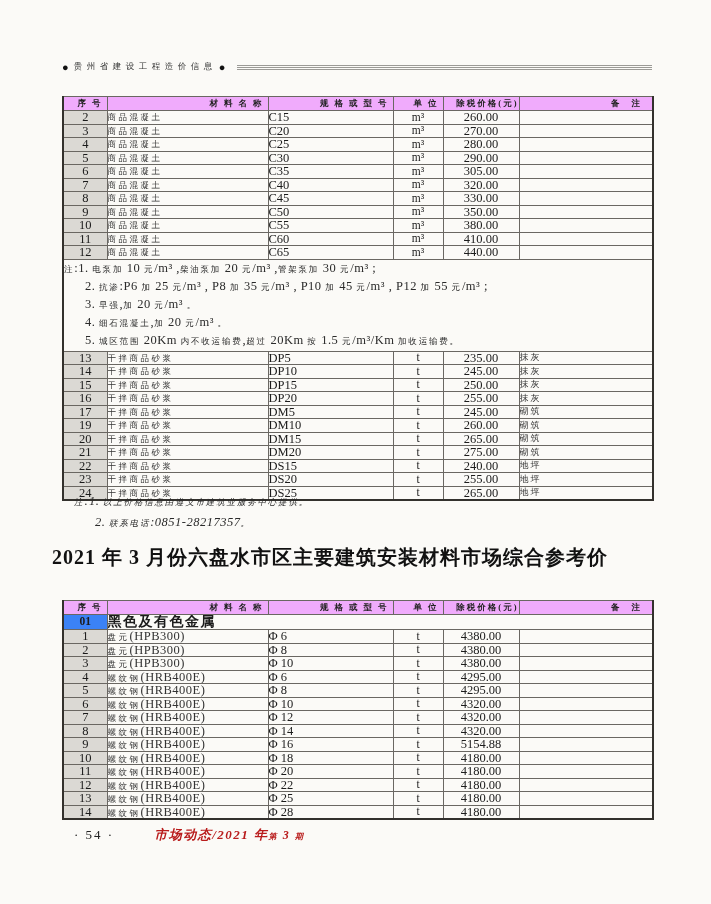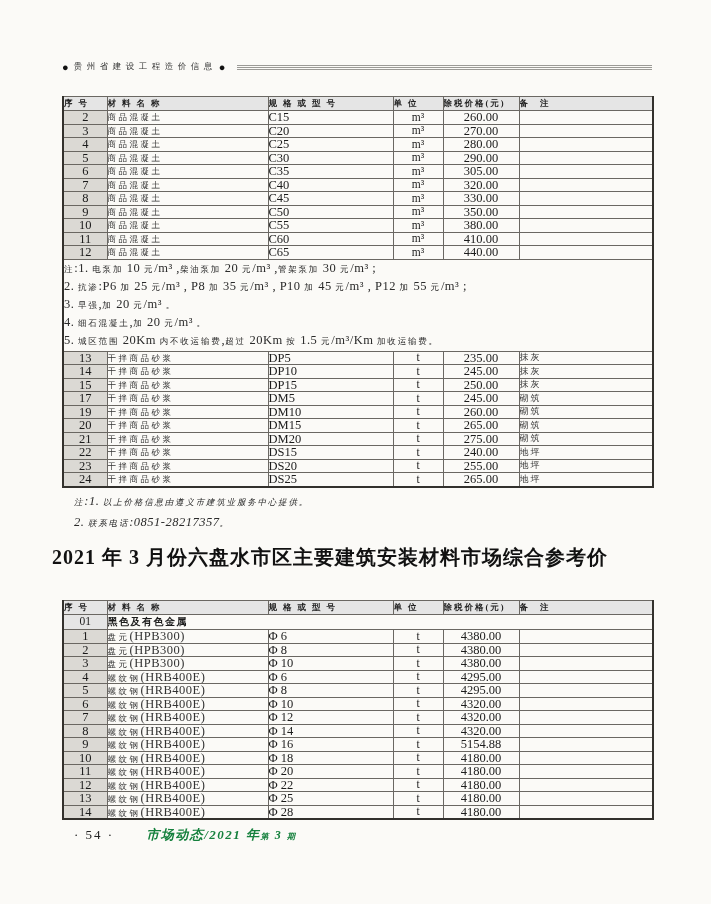--- a/index.html
+++ b/index.html
@@ -14,48 +14,48 @@
   .mh-dot{font-size:11px; line-height:1; color:#111;}
   .mh-title{font-size:8.5px; letter-spacing:4.5px; margin:0 2px 0 5px; color:#333; white-space:nowrap;}
   .mh-rule{flex:1; height:5px; margin-left:12px;
     background:repeating-linear-gradient(to bottom,#9b9a96 0 1px,transparent 1px 2px);}
   
   table.price{position:absolute; left:62px; width:590px; border-collapse:collapse; table-layout:fixed;
     border:2px solid #33312d; border-top-width:1.5px;}
   #table1{top:96px;} #table2{top:600px;}
   .price th,.price td{border:1px solid #6a6762; padding:0; vertical-align:middle;
     white-space:nowrap; overflow:hidden; line-height:1;}
-  .price th{background:#e5e5e5; font-size:8.5px; font-weight:bold; color:#222; height:13px; text-align:left;margin-left:16px;}
+  .price th{background:#f0abfc; font-size:8.5px; font-weight:bold; color:#222; height:13px; text-align:right;margin-left:16px;}
   .h-ls6{letter-spacing:6px;} .h-ls2{letter-spacing:2px;} .h-ls12{letter-spacing:12px;}
   .c-seq{background:#dbd9d4; text-align:center; font-size:12.5px; color:#1a1a1a;}
   .c-name{font-size:8.5px; letter-spacing:2.5px; padding-left:16px; color:#333;}
   .c-spec{font-size:12.5px; padding-left:8px;}
   .c-unit{text-align:center; font-size:11.5px;}
   .c-price{text-align:center; font-size:12.5px;}
   .c-remark{font-size:9px; letter-spacing:2px; padding-left:6px; color:#333;}
   tbody.rows-a tr{height:13px;}
   tbody.rows-b tr{height:12.2px;}
   #table2 tbody.rows-c tr{height:12.3px;}
   .cat-row{height:15px;}
-  .cat-code{text-align:center; font-weight:normal; font-size:11.5px; border-right:none; background:#e5e5e5;}
-  .cat-title{font-weight:bold; font-size:10px; letter-spacing:1.5px; border-left:none; padding-left:2px;margin-top:47px;}
+  .cat-code{text-align:center; font-weight:bold; font-size:11.5px; border-right:none; background:#3b82f6;}
+  .cat-title{font-weight:bold; font-size:14px; letter-spacing:1.5px; border-left:none; padding-left:2px;margin-top:47px;}
   
   .notes-cell{height:86px; padding:3px 4px 3px 12px; vertical-align:top;margin-top:24px;}
   .note-line{font-size:8.5px; letter-spacing:1.8px; line-height:17.2px; color:#2a2a2a; white-space:nowrap;}
-  .note-line + .note-line{}
+  .note-line + .note-line{padding-left:21px;}
   .mixed .lat{font-size:12.5px; letter-spacing:0.5px;}
   .after-notes{position:absolute; left:74px; top:491px; width:570px;font-style:italic;}
   .after-notes .note-line{line-height:20px;}
   
   .doc-title{position:absolute; left:0; top:544px; width:660px; text-align:center;
     font-size:20px; font-weight:bold; letter-spacing:1px; color:#111; white-space:nowrap;}
   
   .page-footer{position:absolute; left:74px; top:825px; white-space:nowrap;}
   .pf-page{font-size:13px; letter-spacing:2px; color:#222;}
-  .pf-journal{font-style:italic; font-weight:bold; font-size:13px; letter-spacing:1.5px; margin-left:28px; color:#15803d;}
+  .pf-journal{font-style:italic; font-weight:bold; font-size:13px; letter-spacing:1.5px; margin-left:36px; color:#b91c1c;}
   .pf-small{font-size:8px; font-weight:bold;}
   .pf-issue-num{font-size:12px; font-weight:bold; font-style:italic;}
 </style>
 </head>
 <body>
 
 <div class="page">
 
   <div class="masthead">
     <span class="mh-dot">●</span>
@@ -224,20 +224,28 @@
 
         <tr>
           <td class="c-seq">15</td>
           <td class="c-name">干拌商品砂浆</td>
           <td class="c-spec">DP15</td>
           <td class="c-unit">t</td>
           <td class="c-price">250.00</td>
           <td class="c-remark">抹灰</td>
         </tr>
 
+        <tr>
+          <td class="c-seq">16</td>
+          <td class="c-name">干拌商品砂浆</td>
+          <td class="c-spec">DP20</td>
+          <td class="c-unit">t</td>
+          <td class="c-price">255.00</td>
+          <td class="c-remark">抹灰</td>
+        </tr>
 
         <tr>
           <td class="c-seq">17</td>
           <td class="c-name">干拌商品砂浆</td>
           <td class="c-spec">DM5</td>
           <td class="c-unit">t</td>
           <td class="c-price">245.00</td>
           <td class="c-remark">砌筑</td>
         </tr>
 

